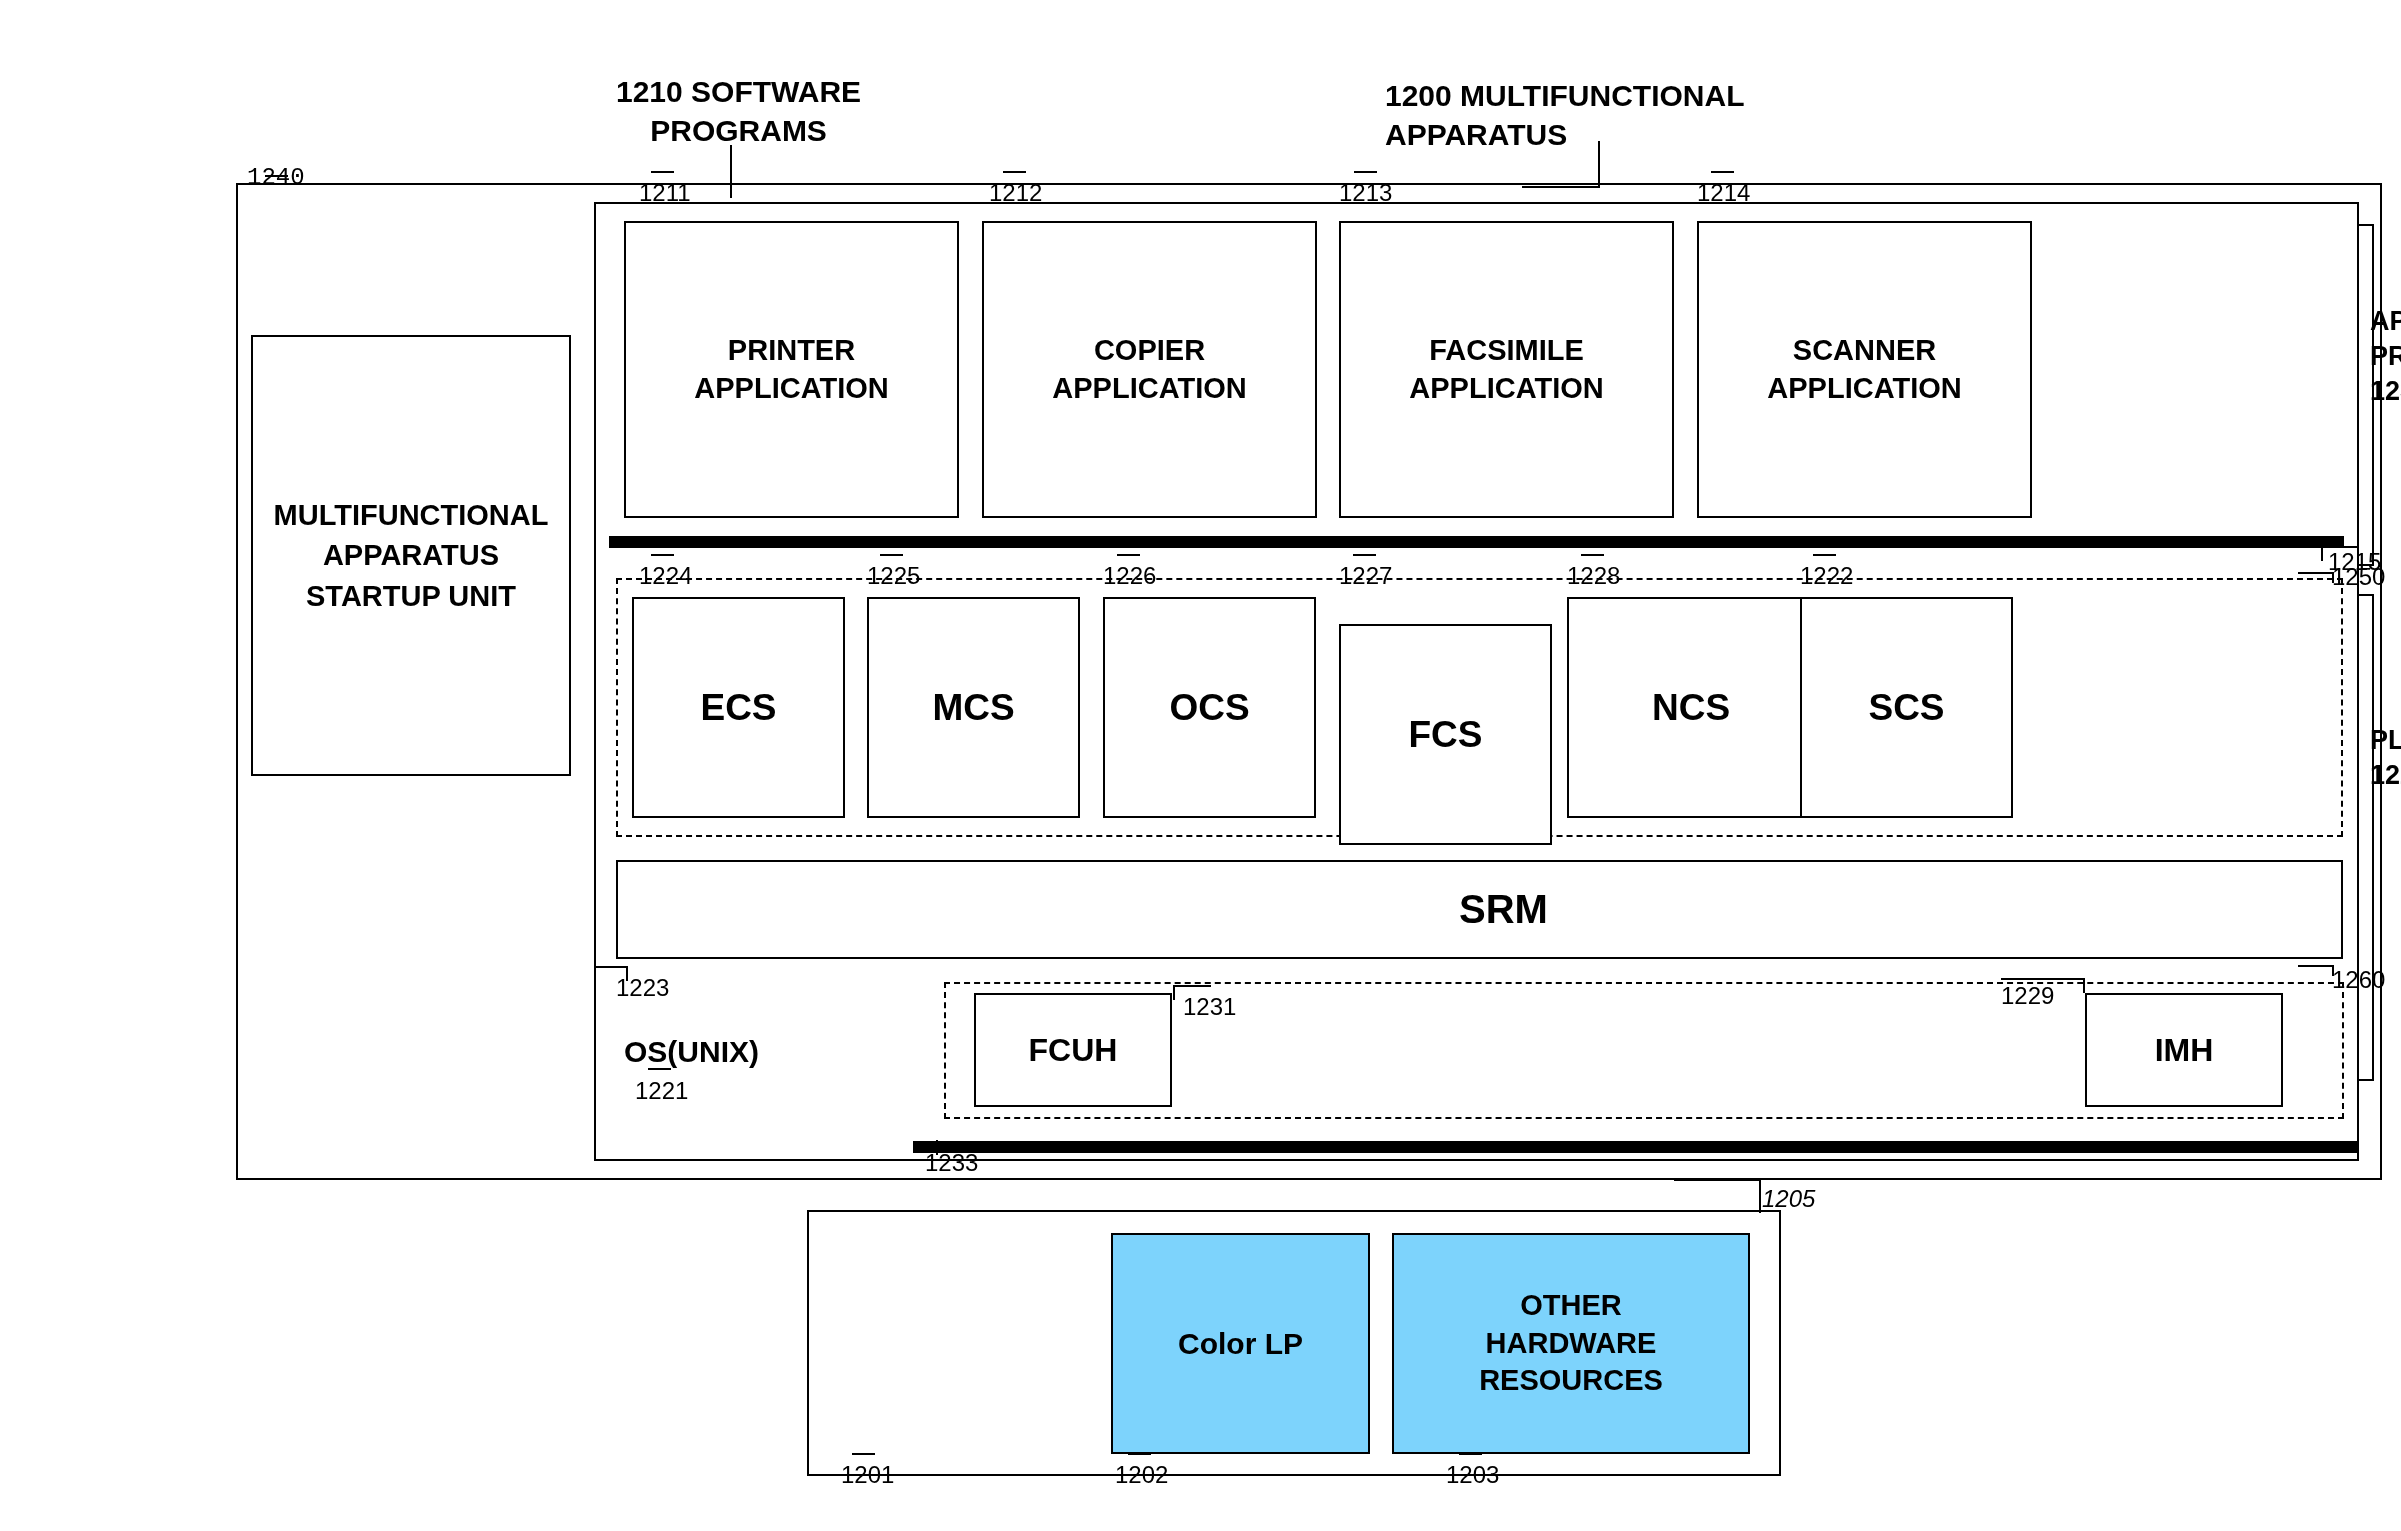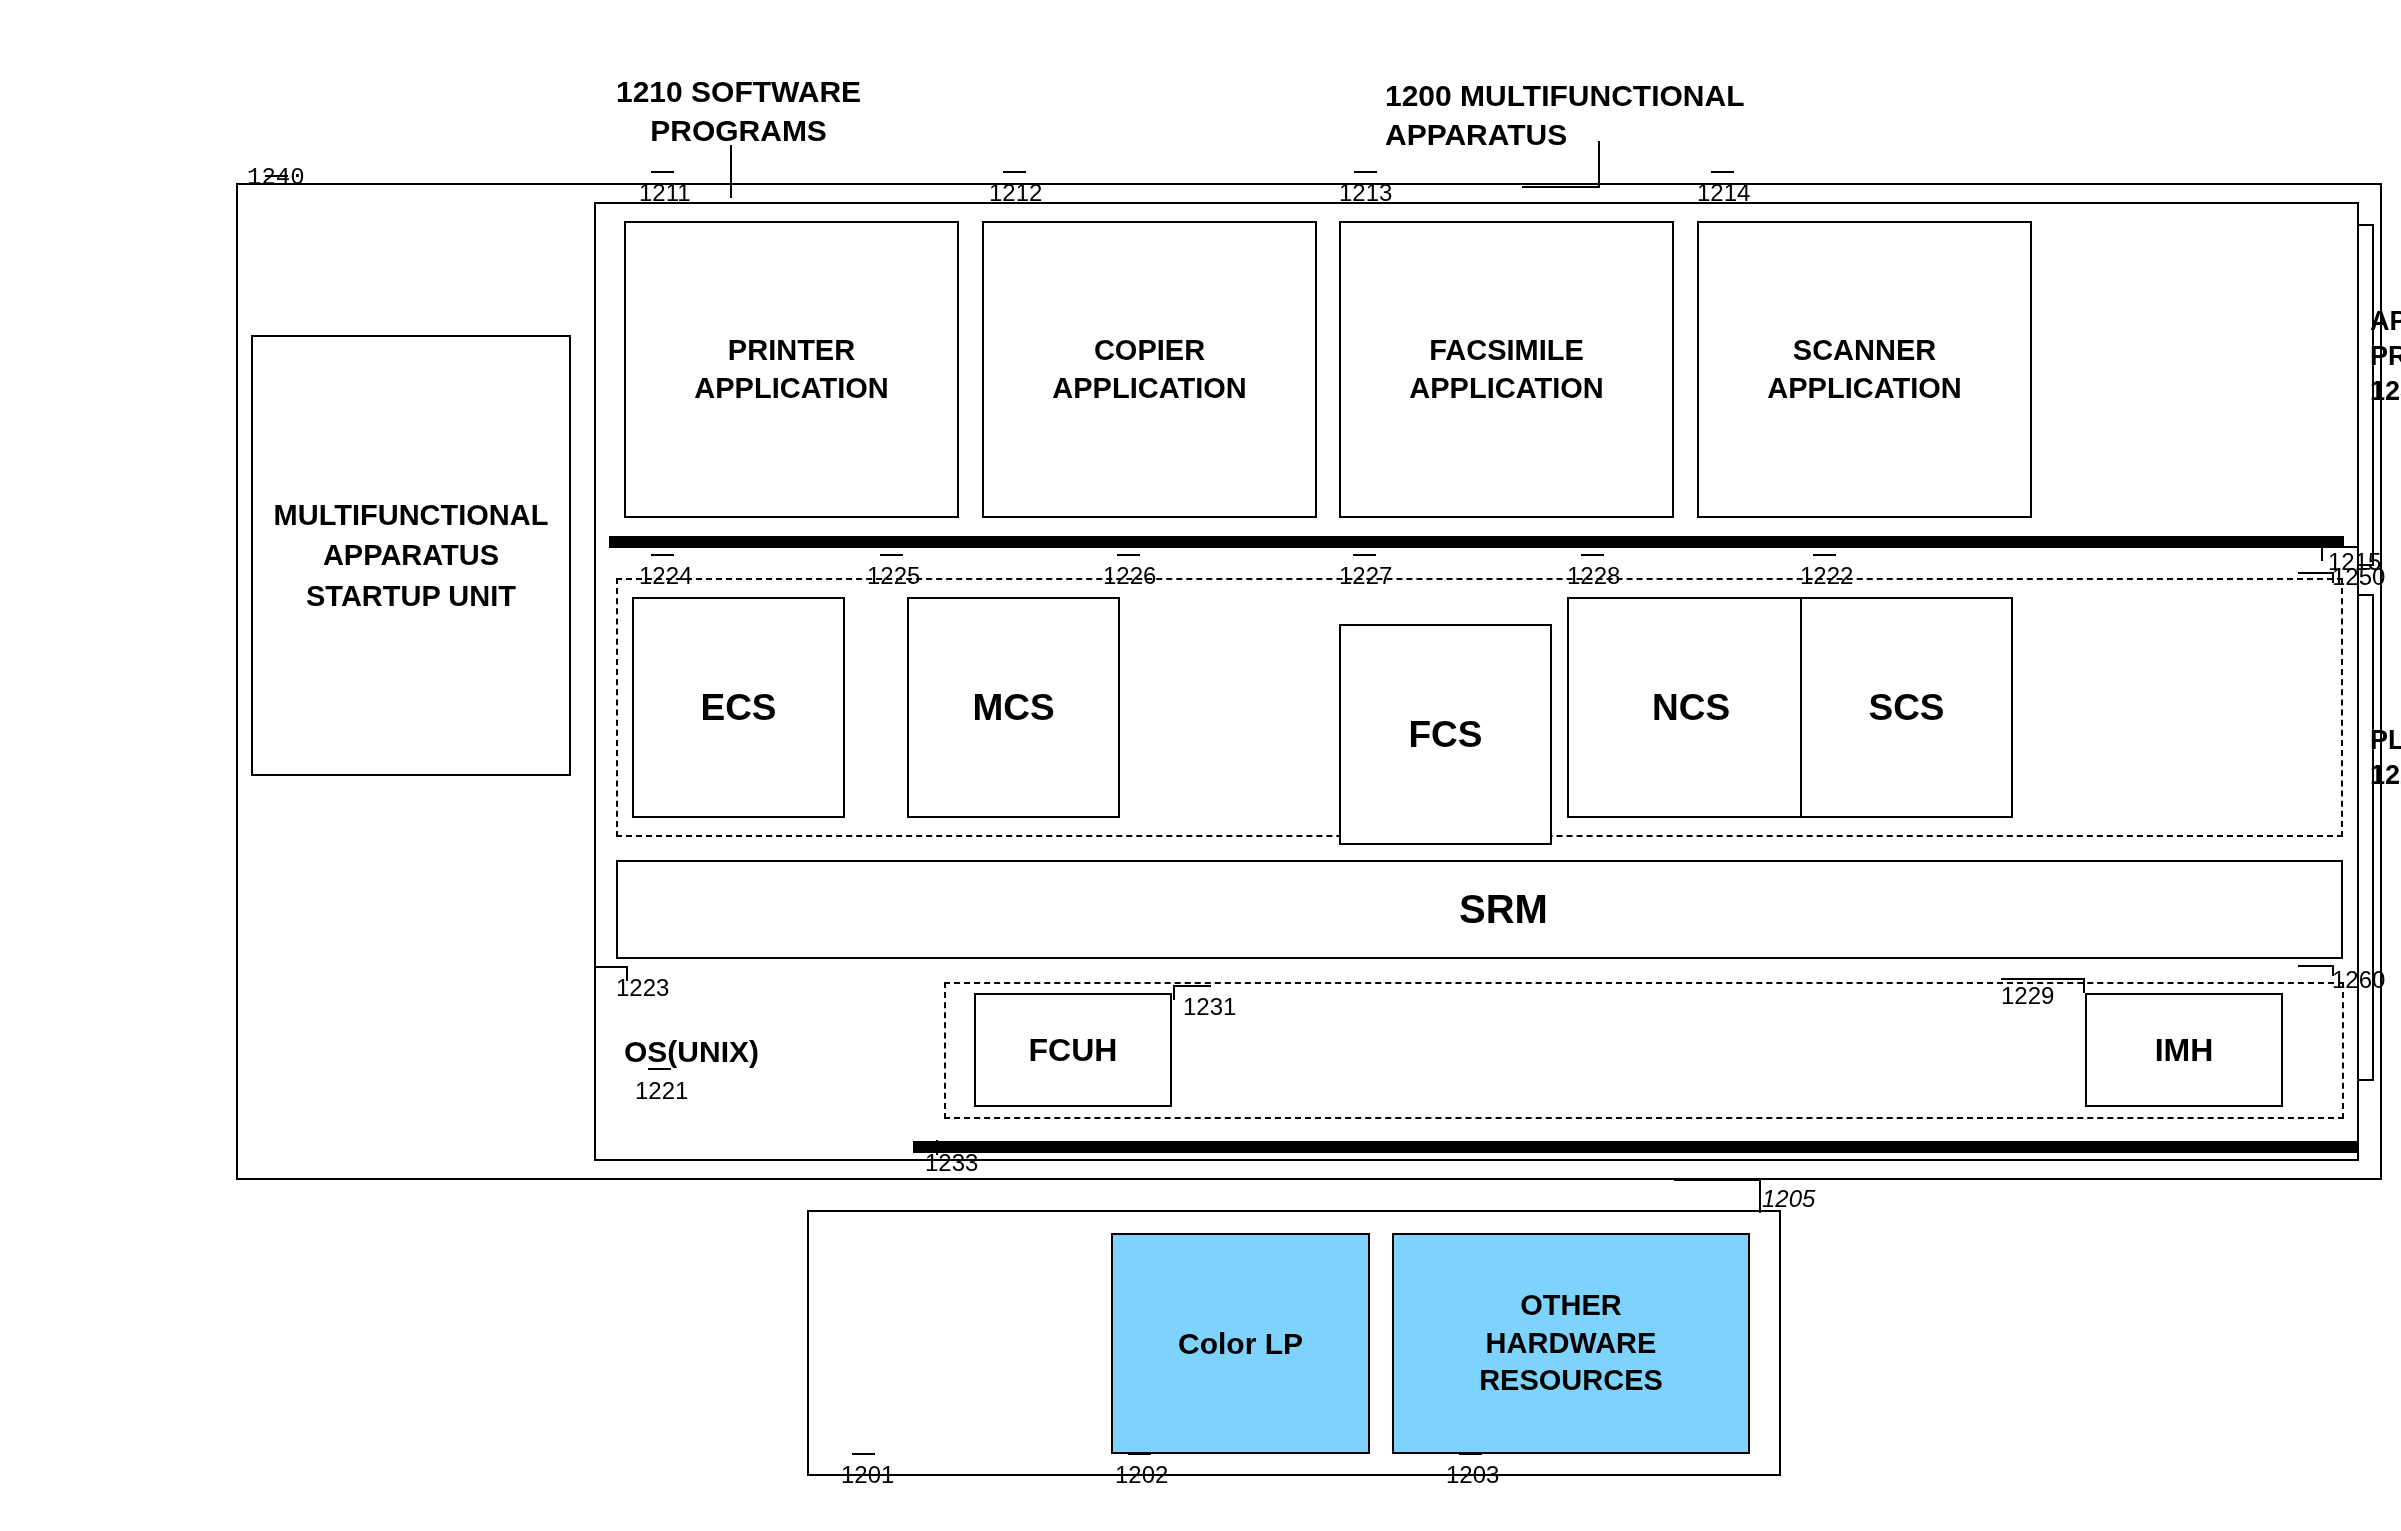--- a/index.html
+++ b/index.html
@@ -221,28 +221,31 @@
   </div>
   <div style="position:absolute; top:554px; left:651px; width:23px; height:1.5px; background:#000;"></div>
   <div class="box-service" style="top:597px; left:632px; width:213px; height:221px; font-size:37px;">
     ECS
   </div>
 
   <div style="position:absolute; top:562px; left:867px; font-size:24px;">
     <span>1225</span>
   </div>
   <div style="position:absolute; top:554px; left:880px; width:23px; height:1.5px; background:#000;"></div>
-  <div class="box-service" style="top:597px; left:867px; width:213px; height:221px; font-size:37px;margin-left:40px;">
+  <div class="box-service" style="top:597px; left:867px; width:213px; height:221px; font-size:37px;">
     MCS
   </div>
 
   <div style="position:absolute; top:562px; left:1103px; font-size:24px;">
     <span>1226</span>
   </div>
   <div style="position:absolute; top:554px; left:1117px; width:23px; height:1.5px; background:#000;"></div>
+  <div class="box-service" style="top:597px; left:1103px; width:213px; height:221px; font-size:37px;">
+    OCS
+  </div>
 
   <div style="position:absolute; top:562px; left:1339px; font-size:24px;">
     <span>1227</span>
   </div>
   <div style="position:absolute; top:554px; left:1353px; width:23px; height:1.5px; background:#000;"></div>
   <div class="box-service" style="top:597px; left:1339px; width:213px; height:221px; font-size:37px;margin-top:27px;">
     FCS
   </div>
 
   <div style="position:absolute; top:562px; left:1567px; font-size:24px;">

